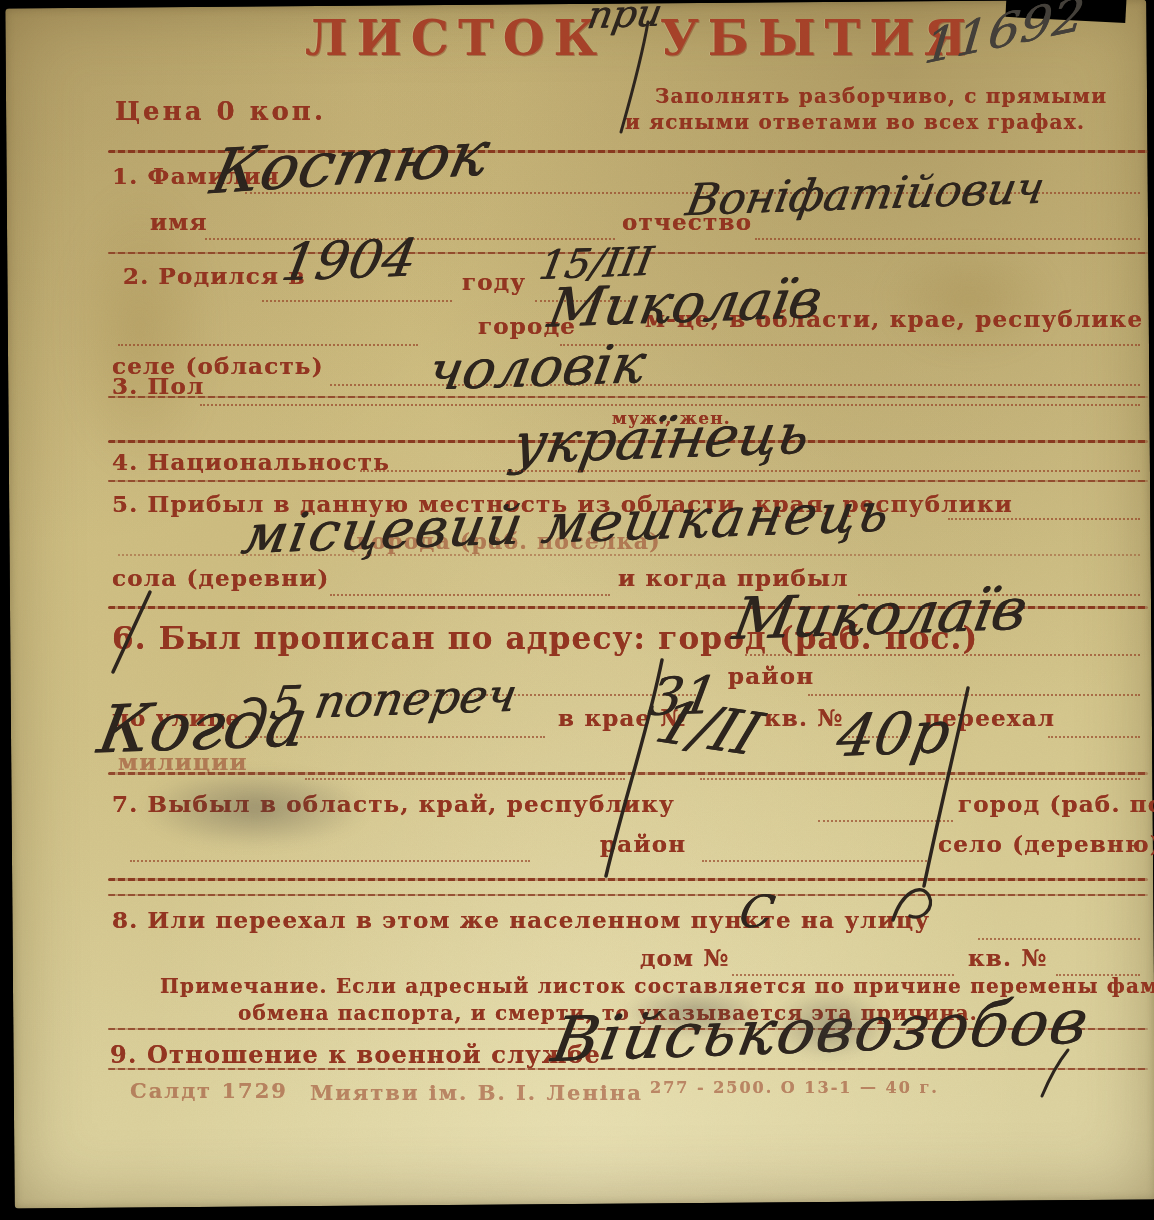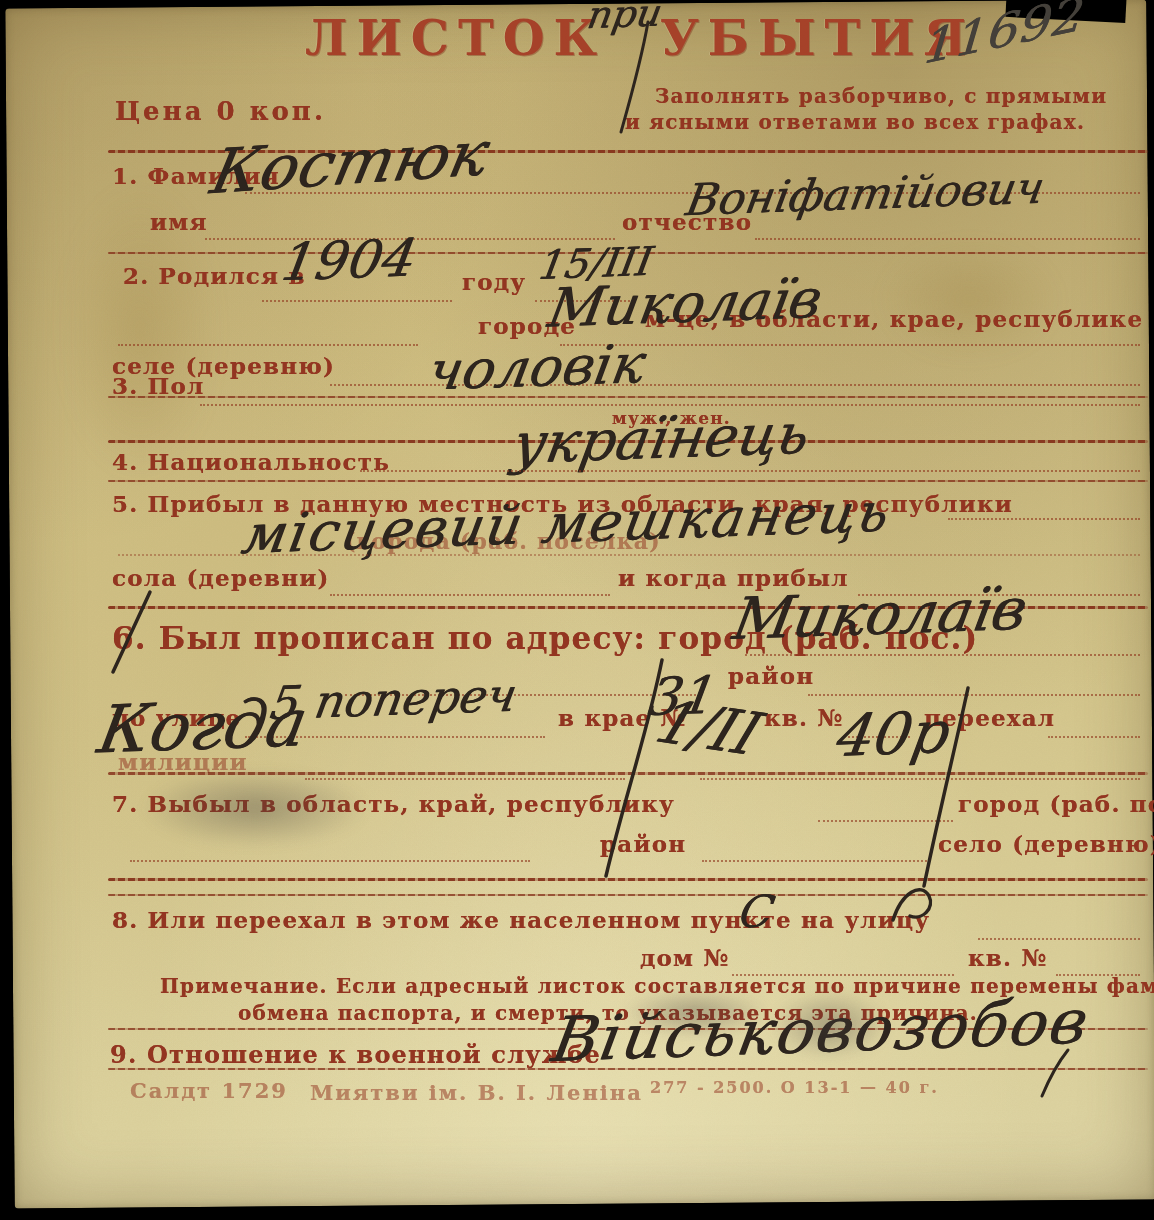--- a/index.html
+++ b/index.html
@@ -73,21 +73,21 @@
   <div class="hw" style="left:283px;top:230px;font-size:52px;">1904</div>
   <div class="dl" style="left:262px;top:300px;width:190px;"></div>
   <div class="print" style="left:462px;top:268px;font-size:23px;">году</div>
   <div class="hw" style="left:540px;top:240px;font-size:40px;">15/ІІІ</div>
   <div class="dl" style="left:535px;top:300px;width:95px;"></div>
   <div class="print" style="left:645px;top:262px;font-size:23px;margin-top:43px;">м-це, в области, крае, республике</div>
   <div class="dl" style="left:118px;top:344px;width:300px;"></div>
   <div class="print" style="left:478px;top:312px;font-size:23px;">городе</div>
   <div class="dl" style="left:560px;top:344px;width:580px;"></div>
   <div class="hw" style="left:550px;top:272px;font-size:54px;">Миколаїв</div>
-  <div class="print" style="left:112px;top:352px;font-size:23px;">селе (деревню)</div>
+  <div class="print" style="left:112px;top:352px;font-size:23px;">селе (область)</div>
   <div class="dl" style="left:330px;top:384px;width:810px;"></div>
   <div class="rule thin" style="left:108px;top:396px;width:1040px;"></div>
 
   <div class="print" style="left:112px;top:372px;font-size:23px;">3. Пол</div>
   <div class="hw" style="left:430px;top:336px;font-size:54px;">чоловік</div>
   <div class="dl" style="left:200px;top:404px;width:940px;"></div>
   <div class="print" style="left:612px;top:408px;font-size:17px;">муж., жен.</div>
   <div class="rule" style="left:108px;top:440px;width:1040px;"></div>
 
   <div class="print" style="left:112px;top:448px;font-size:23px;">4. Национальность</div>

